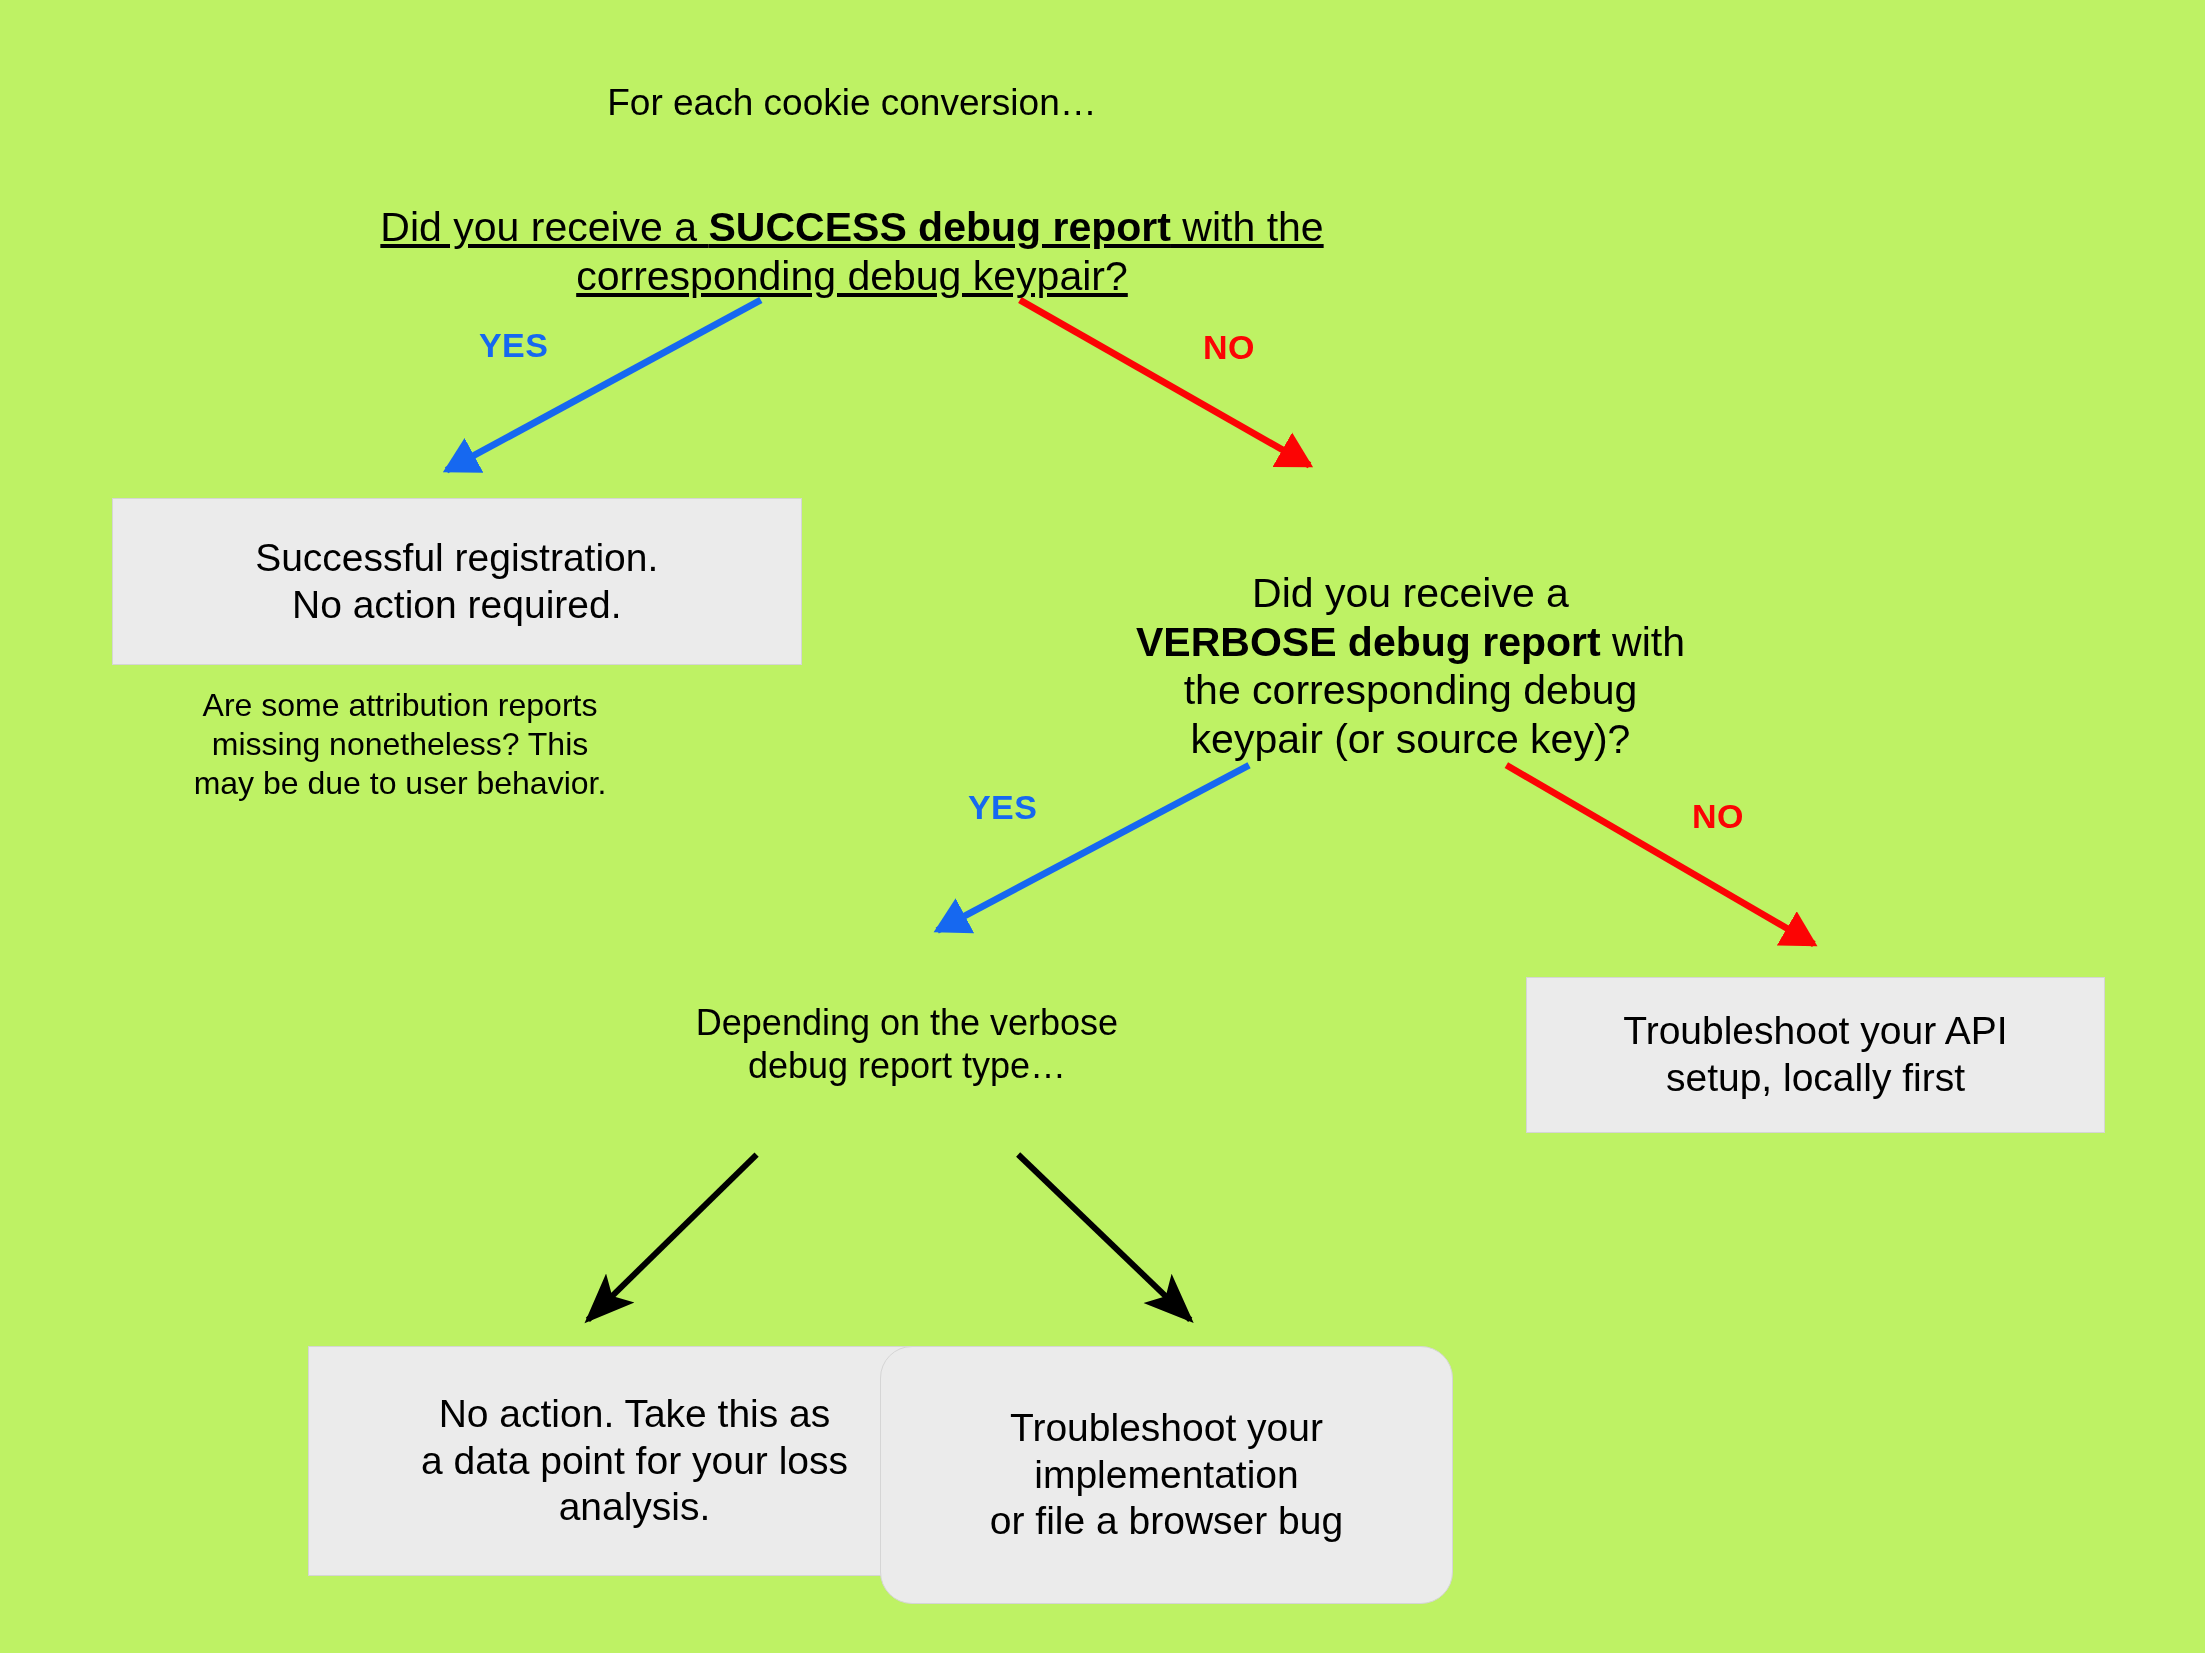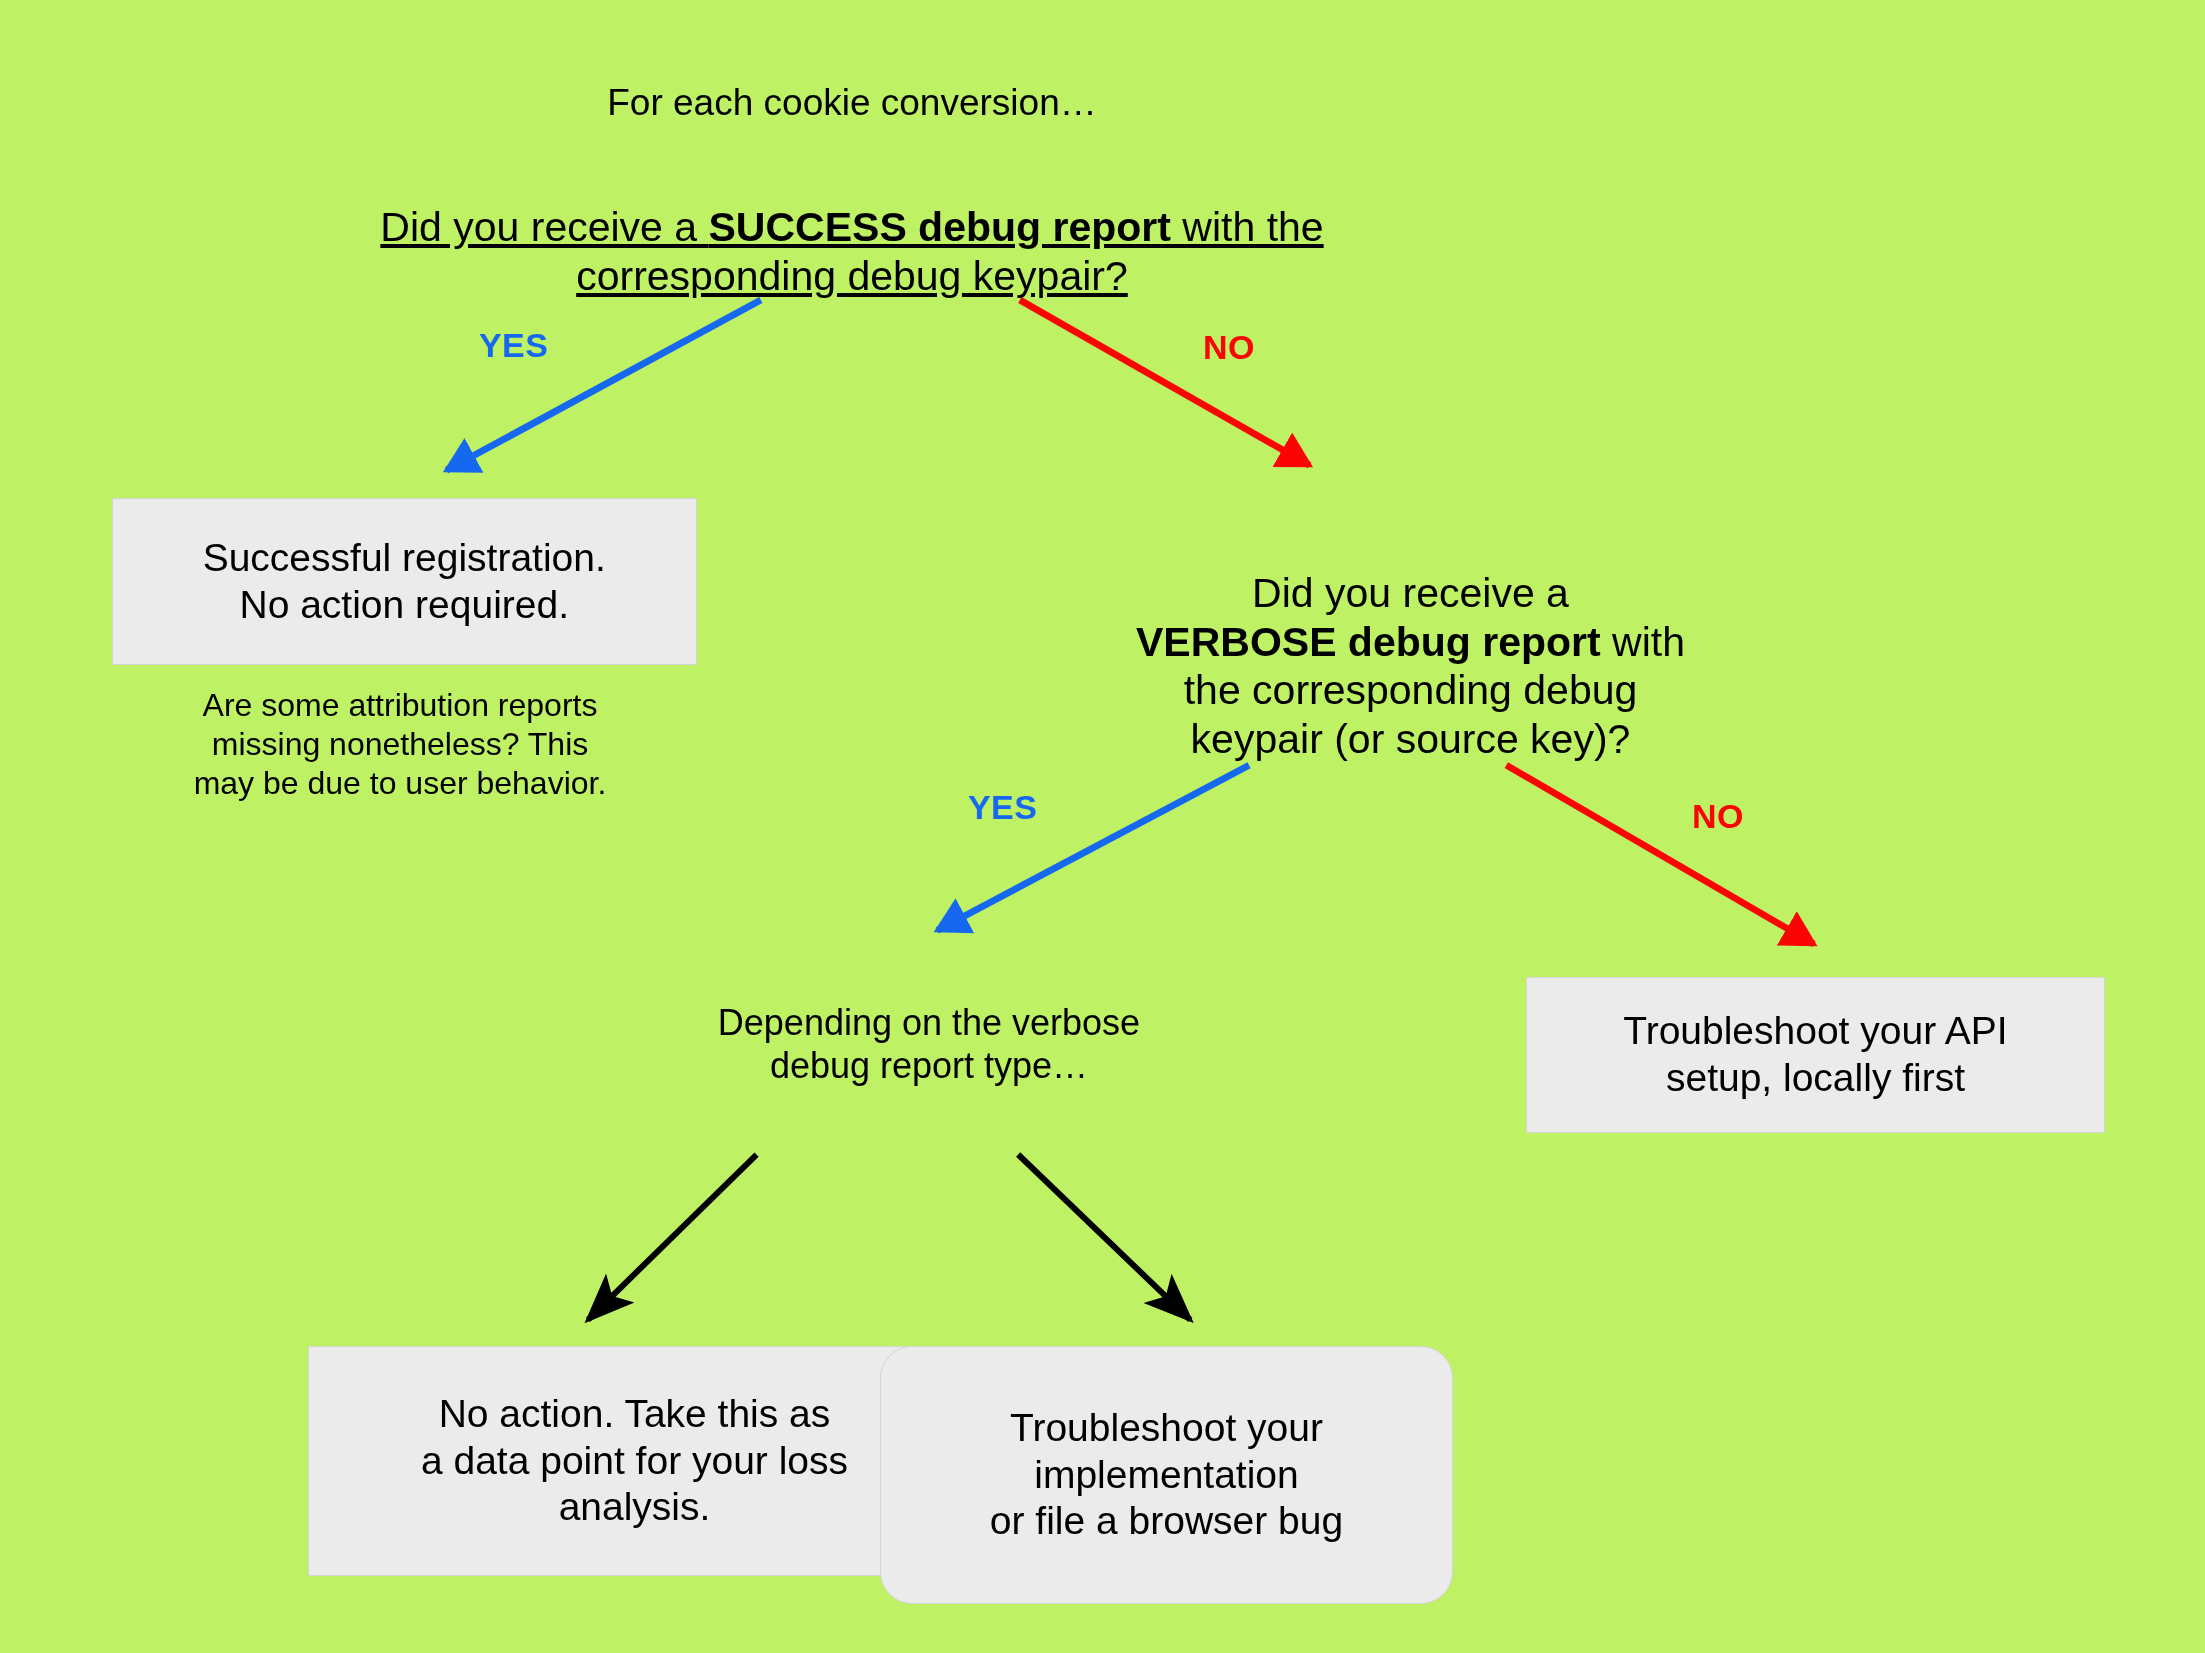--- a/index.html
+++ b/index.html
@@ -119,39 +119,39 @@
 
   <div class="node text-block question-text" style="left:281px; top:155px; width:1142px;text-decoration:underline;">
     <span>Did you receive a </span><b>SUCCESS debug report</b><span> with the
 corresponding debug keypair?</span>
   </div>
 
   <div class="edge-label label-yes" style="left:479px; top:326px;">YES</div>
 
   <div class="edge-label label-no" style="left:1203px; top:328px;">NO</div>
 
-  <div class="node box" style="left:112px; top:498px; width:585px; height:167px;padding-left:8px;">Successful registration.
+  <div class="node box" style="left:112px; top:498px; width:690px; height:167px;padding-left:8px;">Successful registration.
 No action required.</div>
 
   <div class="node text-block note-text" style="left:102px; top:686px; width:596px;">Are some attribution reports
 missing nonetheless? This
 may be due to user behavior.</div>
 
   <div class="node text-block question-text" style="left:980px; top:521px; width:861px;">
     <span>Did you receive a
 </span><b>VERBOSE debug report</b><span> with
 the corresponding debug
 keypair (or source key)?</span>
   </div>
 
   <div class="edge-label label-yes" style="left:968px; top:788px;">YES</div>
 
   <div class="edge-label label-no" style="left:1692px; top:797px;">NO</div>
 
-  <div class="node text-block caption-text" style="left:605px; top:1001px; width:648px;">Depending on the verbose
+  <div class="node text-block caption-text" style="left:583px; top:1001px; width:648px;">Depending on the verbose
 debug report type…</div>
 
   <div class="node box" style="left:1526px; top:977px; width:579px; height:156px;">Troubleshoot your API
 setup, locally first</div>
 
 
   <div class="node box" style="left:308px; top:1346px; width:653px; height:230px;">No action. Take this as
 a data point for your loss
 analysis.</div>
 

